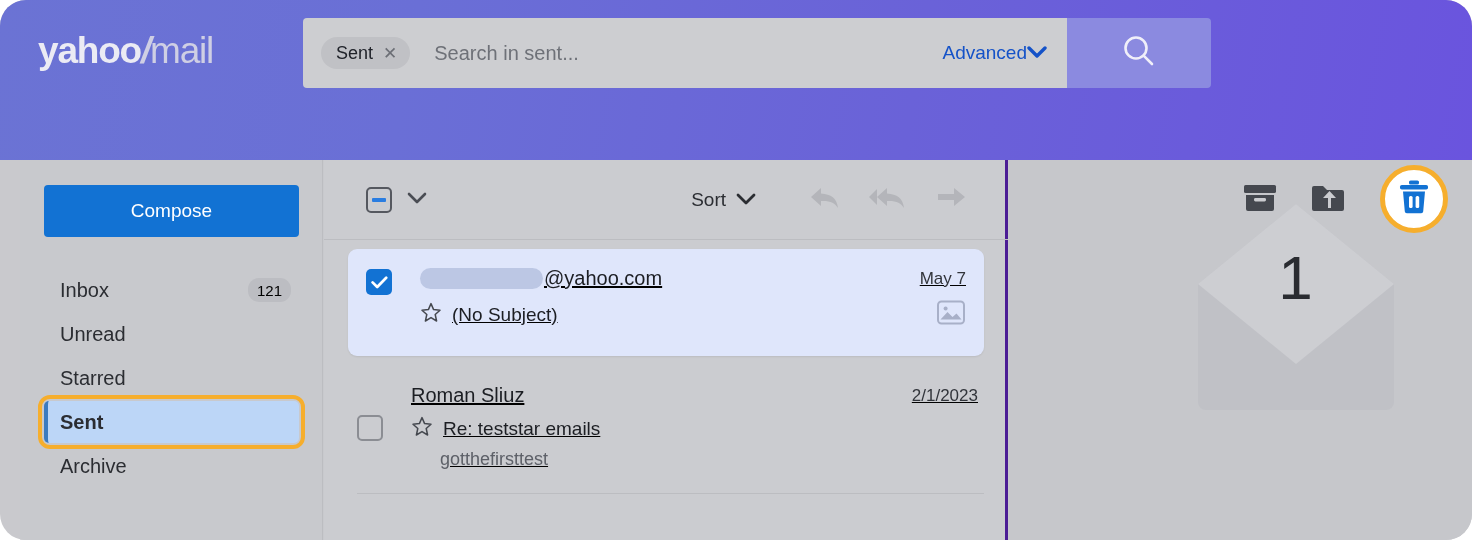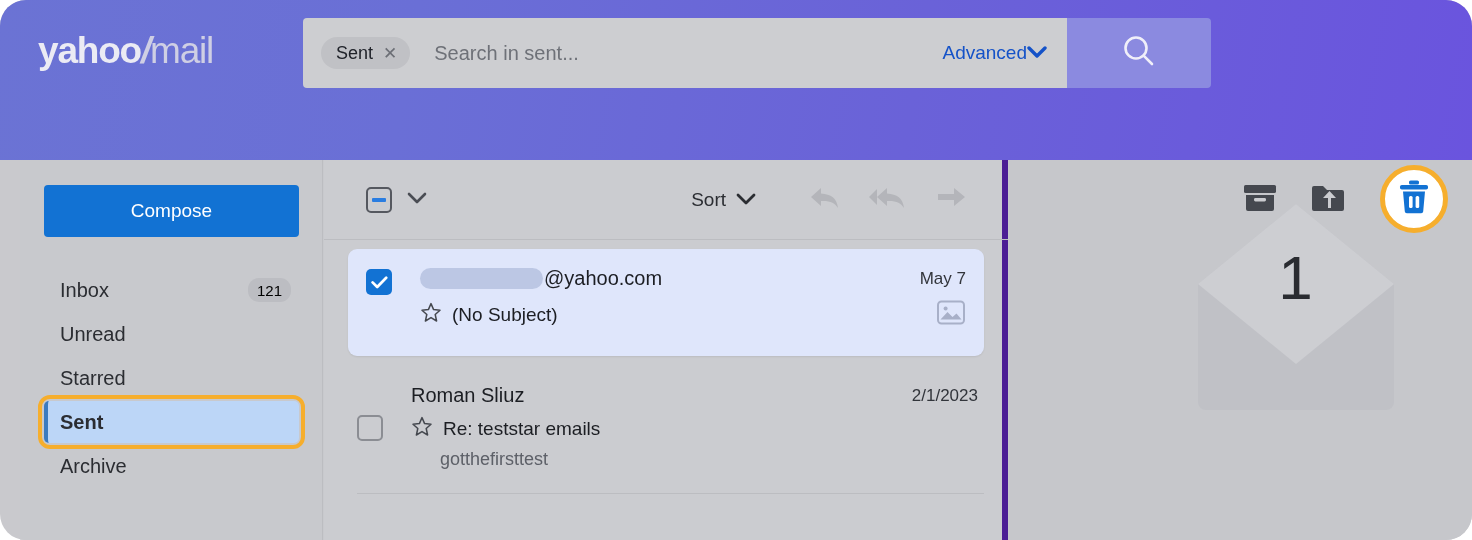--- a/index.html
+++ b/index.html
@@ -101,21 +101,21 @@
   .folder.active .ring {
     position: absolute; left: 18px; right: 18px; top: -5px; bottom: -5px;
     border: 4px solid #f6ae2d; border-radius: 12px;
   }
   .folder.active .fname, .folder.active .badge { position: relative; z-index: 2; }
 
   
   .list {
     position: absolute; left: 304px; top: 0;
     width: 684px; height: 380px; background: #cbccd0;
-    border-right: 6px solid #4c1d95;
+    border-right: 3px solid #4c1d95;
   }
   .toolbar {
     position: absolute; left: 0; top: 0; width: 684px; height: 80px;
     border-bottom: 1px solid #bcbdc1;
     display: flex; align-items: center;
   }
   .selall {
     margin-left: 42px; width: 26px; height: 26px;
     border: 2px solid #55585f; border-radius: 5px;
     display: flex; align-items: center; justify-content: center;
@@ -139,21 +139,21 @@
   .row.plain::after {
     content: ""; position: absolute; left: 33px; right: 24px; bottom: -10px;
     height: 1px; background: #bcbdc1;
   }
   .cbox {
     width: 26px; height: 26px; border-radius: 5px;
     flex: 0 0 26px; margin-top: 2px;
   }
   .cbox.checked { background: #1272d3; display: flex; align-items: center; justify-content: center; }
   .cbox.empty { border: 2px solid #8b8d93; }
-  .rowmain { flex: 1 1 auto; margin-left: 28px; }
+  .rowmain { flex: 1 1 auto; margin-left: 28px; text-decoration: underline; }
   .rowline1 { display: flex; align-items: center; }
   .sender { font-size: 20px; color: #1c1e23; display: flex; align-items: center; }
   .redact {
     display: inline-block; width: 123px; height: 21px;
     background: #bcc7e4; border-radius: 11px; margin-right: 1px;
   }
   .date { margin-left: auto; font-size: 17px; color: #32353b; white-space: nowrap; }
   .rowline2 { display: flex; align-items: center; margin-top: 9px; }
   .subject { font-size: 19px; color: #1c1e23; margin-left: 10px; }
   .preview { font-size: 18px; color: #5d6068; margin-top: 8px; margin-left: 29px; }

